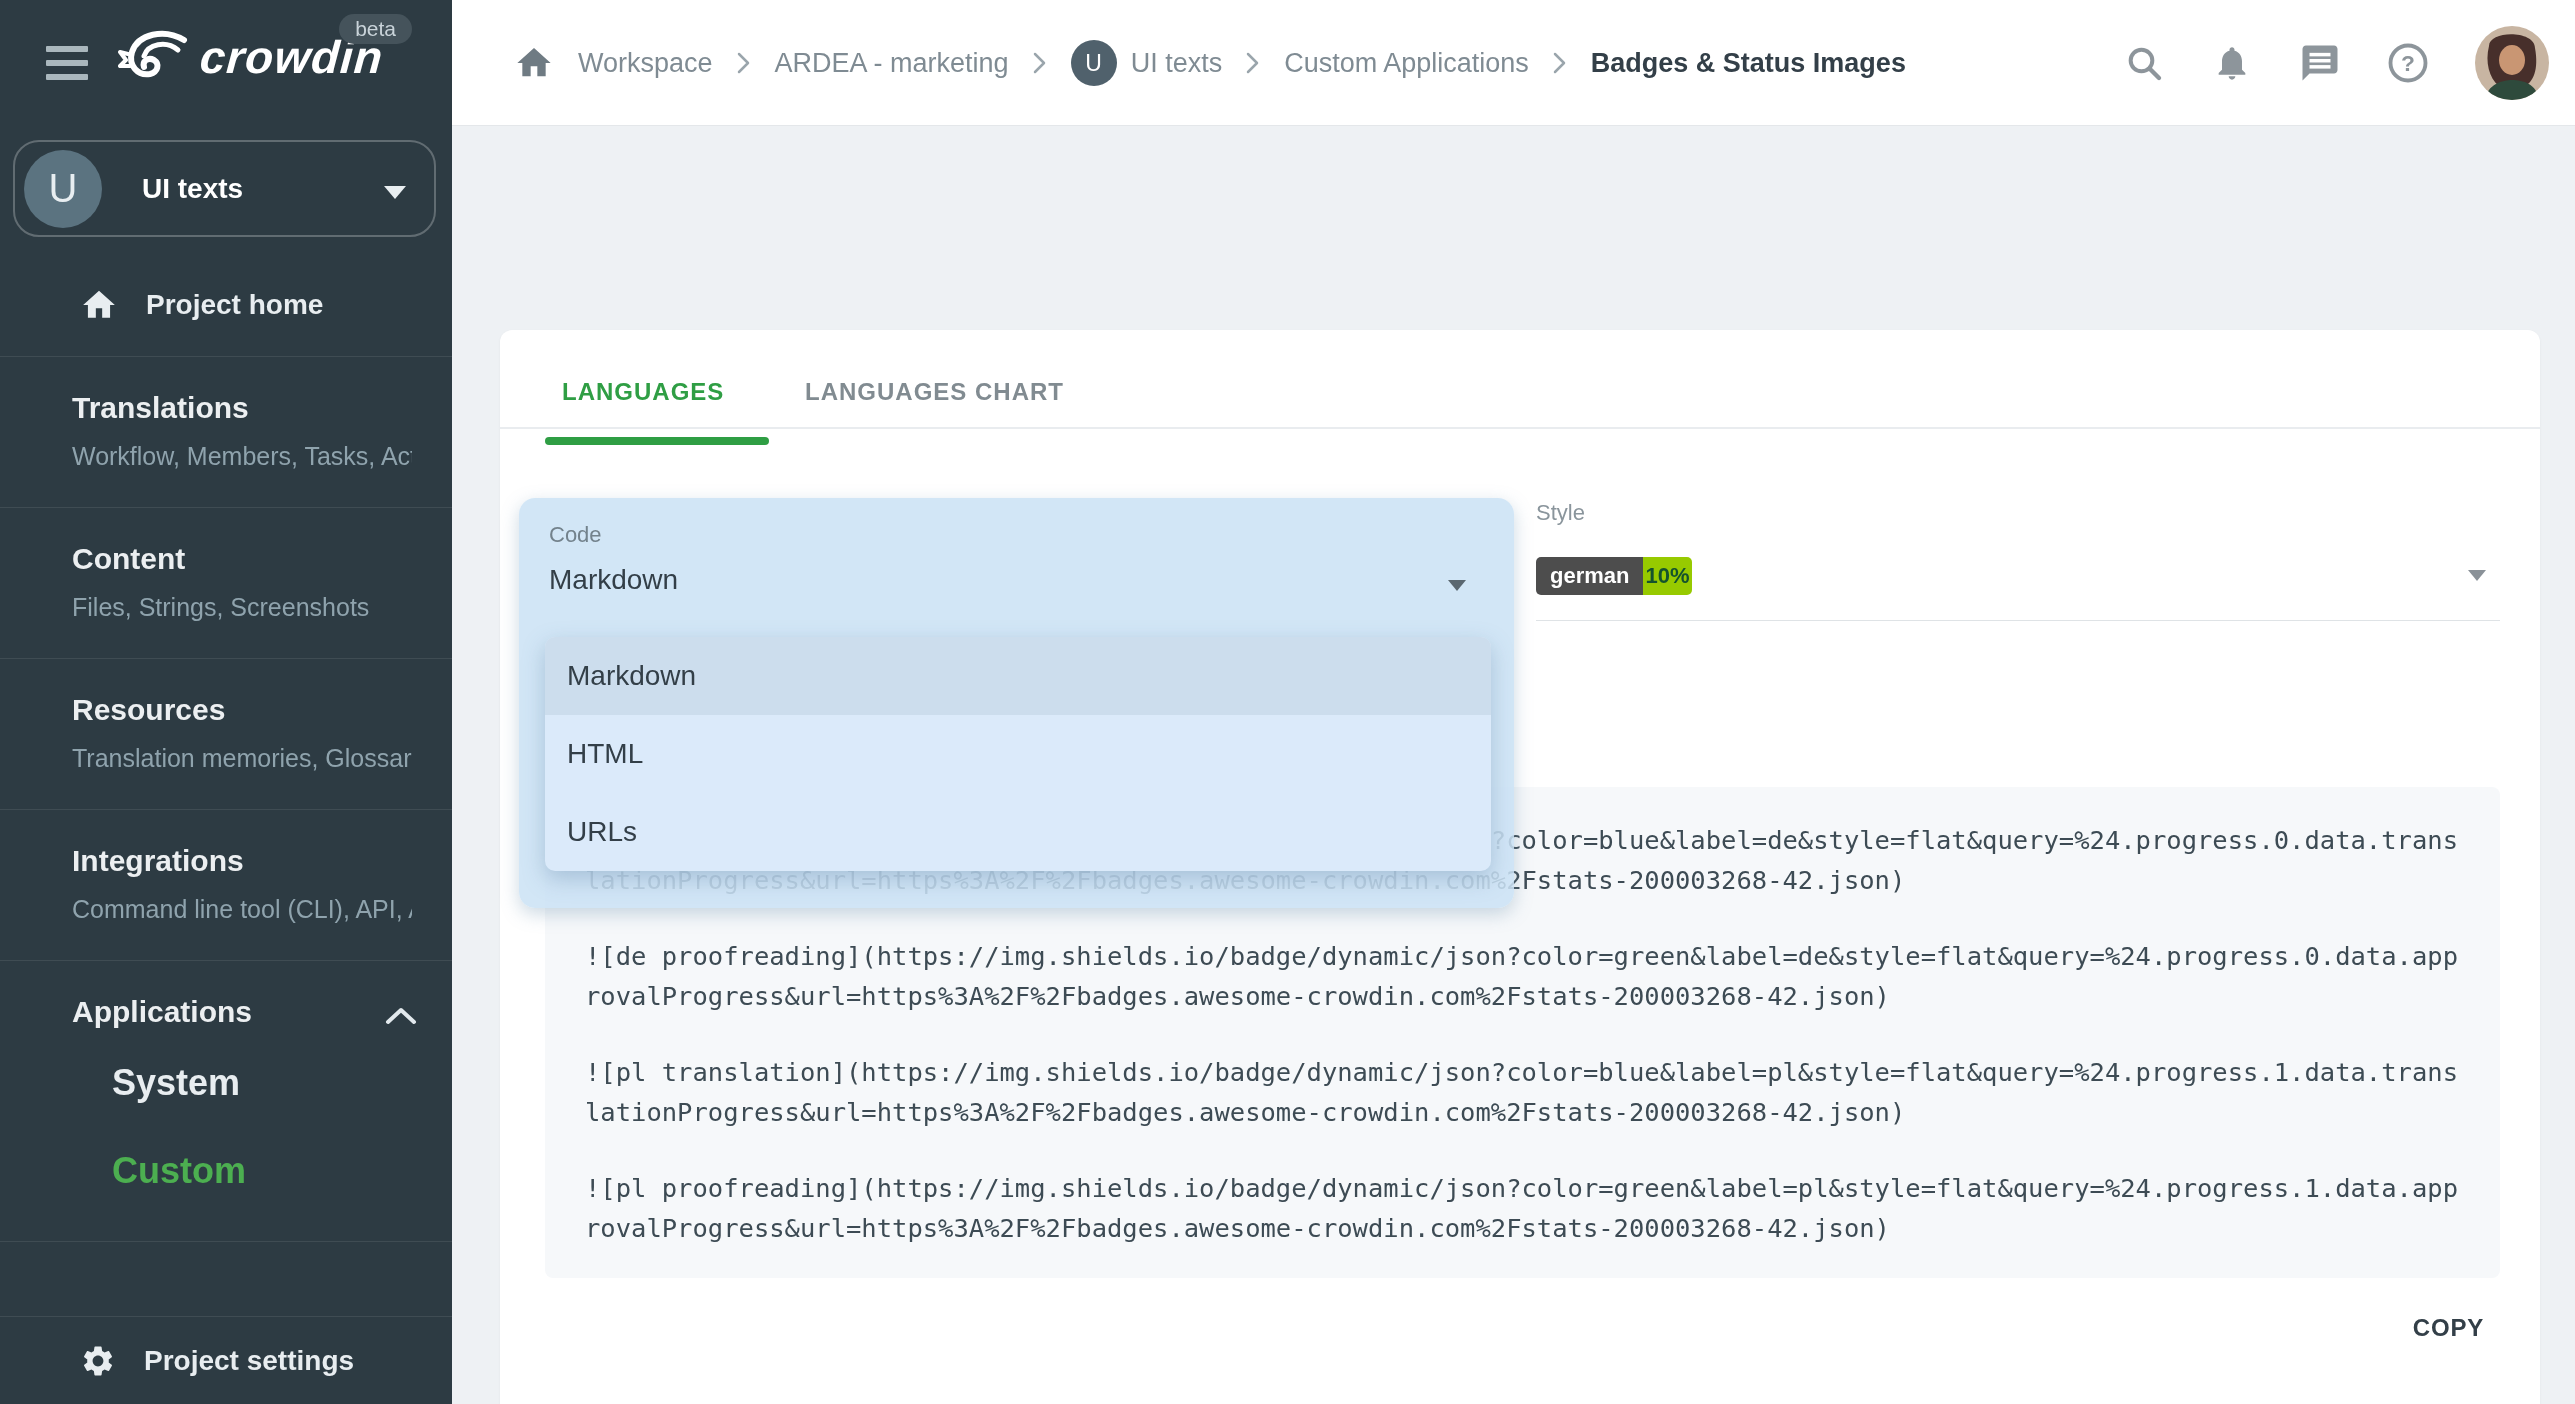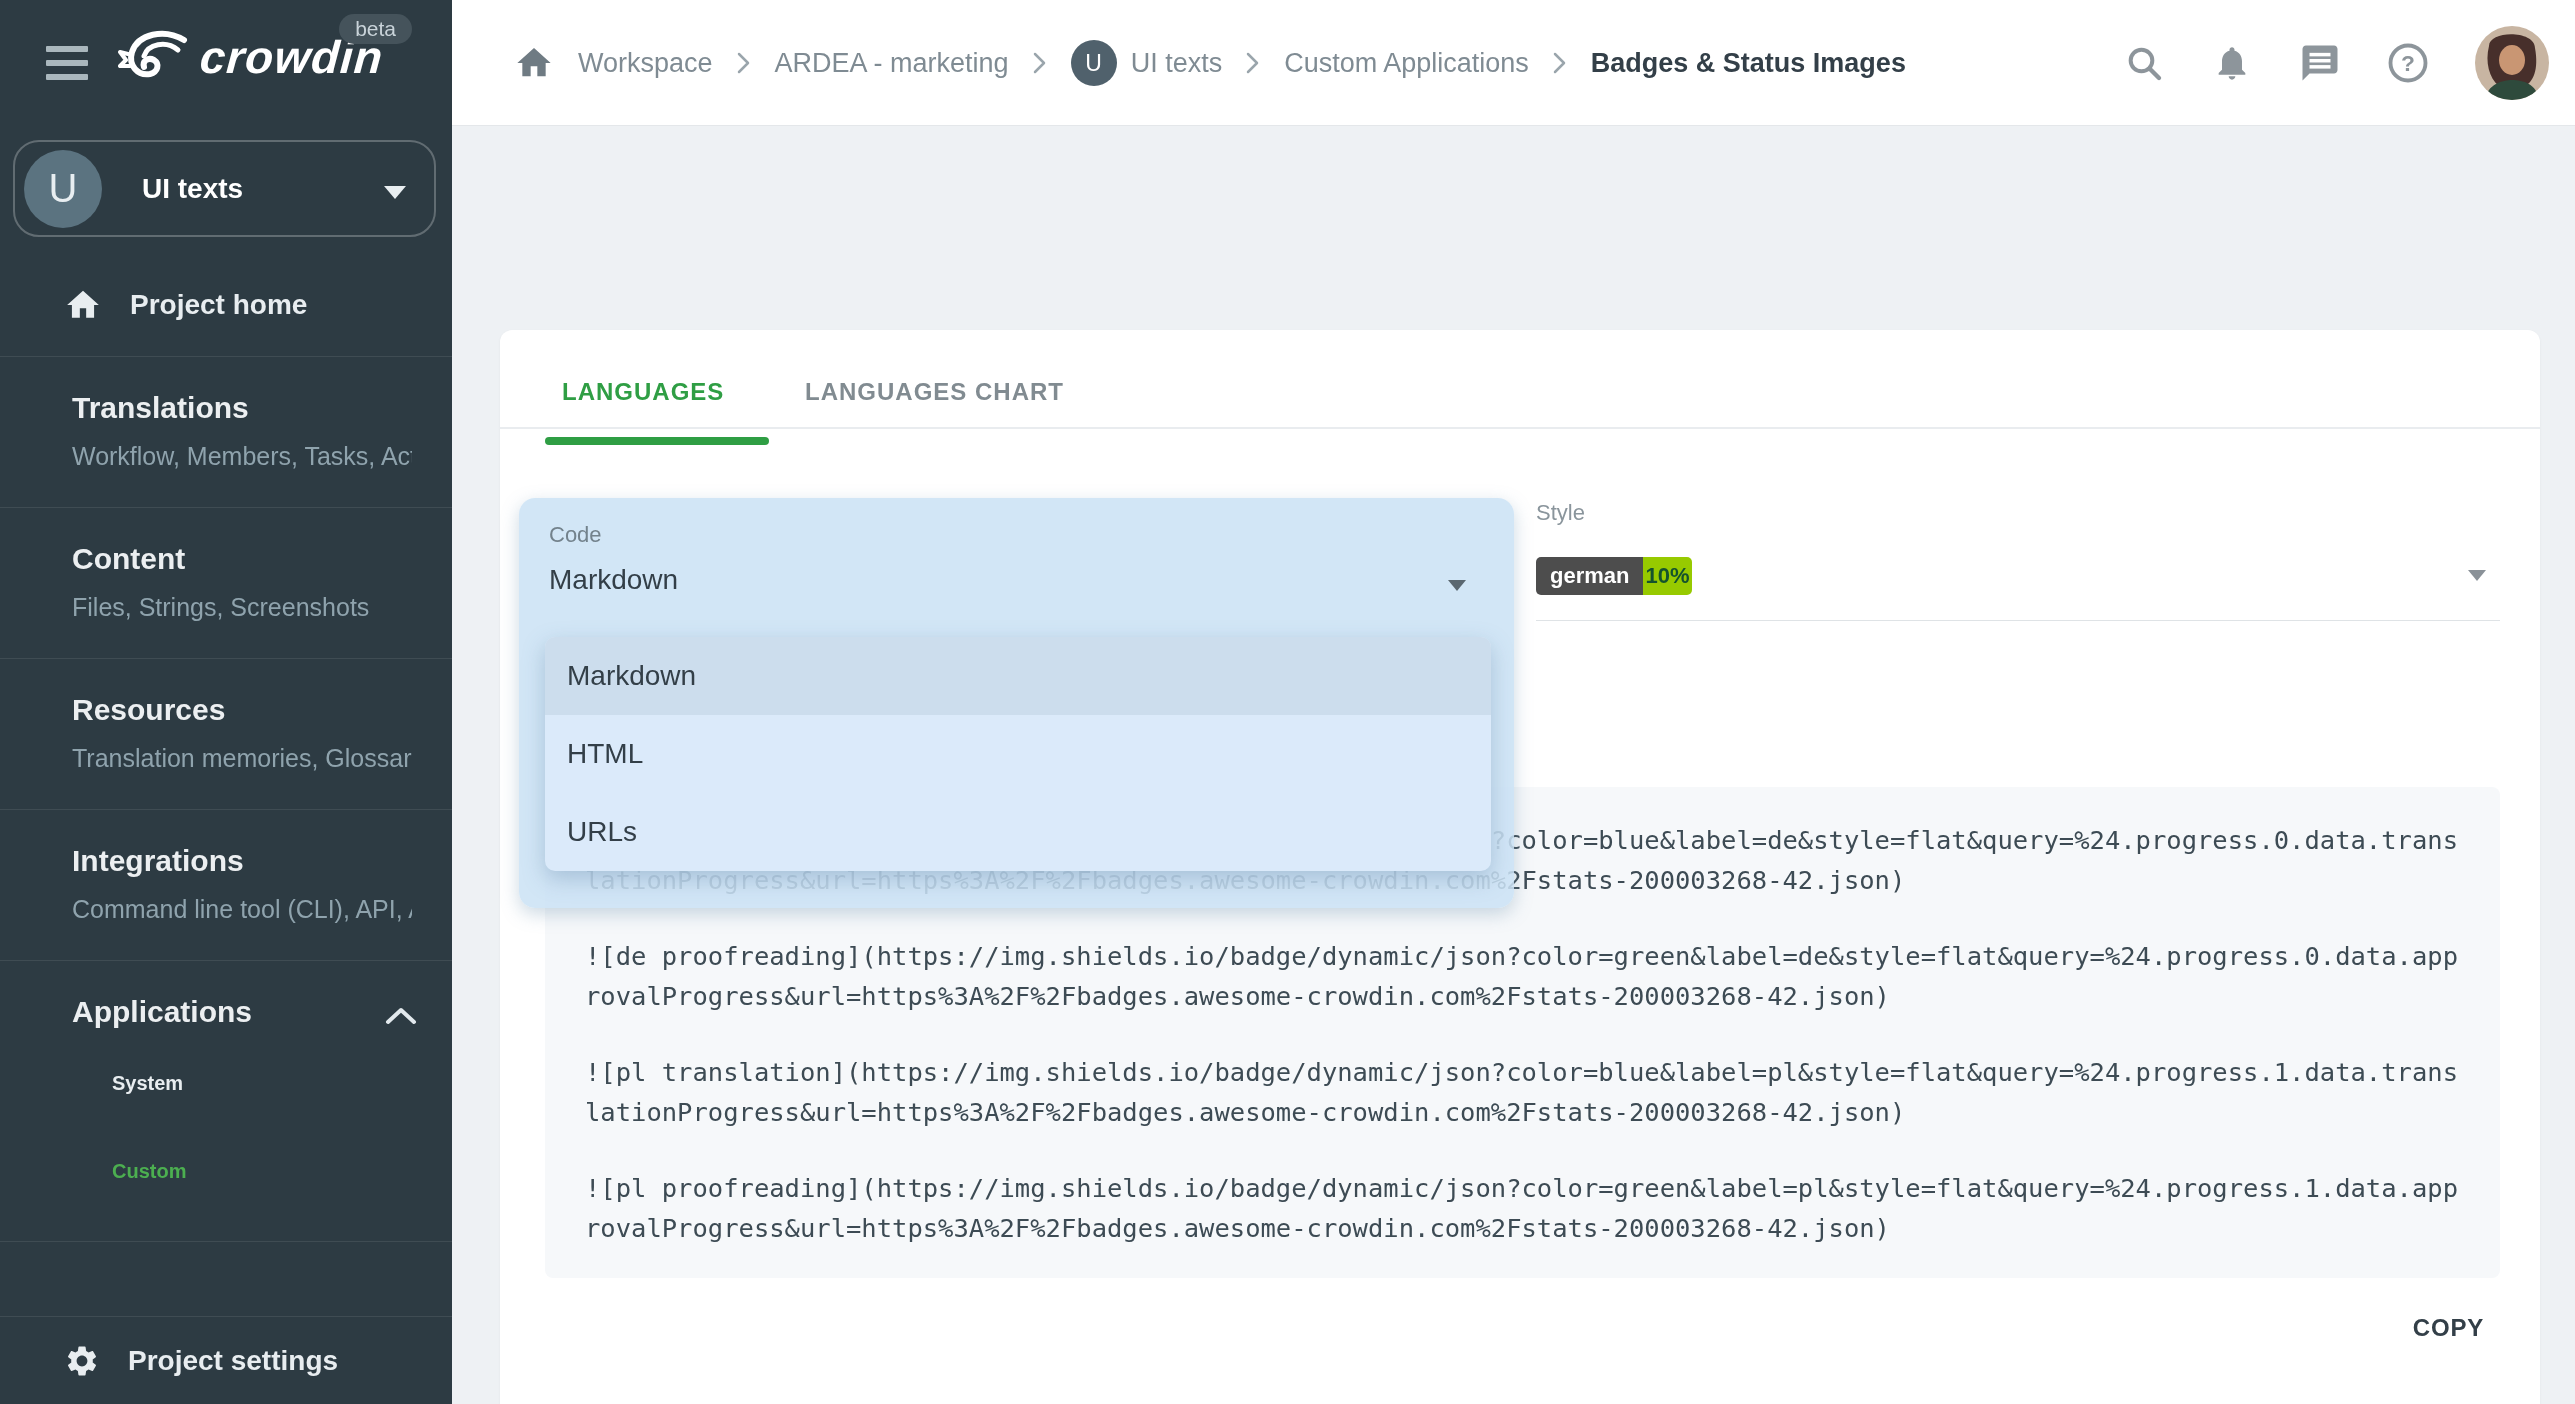--- a/index.html
+++ b/index.html
@@ -14,28 +14,28 @@
   .logo { position:absolute; left:118px; top:26px; display:flex; align-items:center; }
   .logo svg { margin-right:10px; }
   .logo-text { color:#fff; font-size:46px; font-weight:bold; font-style:italic; letter-spacing:1px; transform:skewX(-4deg); }
   .beta-pill { position:absolute; right:40px; top:14px; background:#45535b; color:#c9d3d9; font-size:21px; font-weight:400; padding:3px 16px; border-radius:16px; }
 
   .project-select { flex:none; margin:14px 16px 16px 13px; height:97px; border:2px solid rgba(255,255,255,0.25); border-radius:26px; display:flex; align-items:center; position:relative; cursor:pointer; }
   .proj-avatar { width:78px; height:78px; border-radius:50%; background:#5b7380; color:#e8eef1; display:flex; align-items:center; justify-content:center; font-size:40px; font-weight:400; margin-left:9px; }
   .proj-name { color:#ffffff; font-size:28px; font-weight:700; margin-left:40px; }
   .caret-down-white { position:absolute; right:28px; top:44px; width:0; height:0; border-left:11px solid transparent; border-right:11px solid transparent; border-top:13px solid #e8eef1; }
 
-  .sb-row { flex:none; display:flex; align-items:center; padding-left:64px; color:#e8edf0; }
+  .sb-row { flex:none; display:flex; align-items:center; padding-left:80px; color:#e8edf0; }
   .sb-home { height:104px; border-bottom:1px solid rgba(255,255,255,0.09); }
   .sb-home .label, .sb-settings .label { font-size:28px; font-weight:700; margin-left:28px; }
   .sb-section { flex:none; padding:34px 40px 36px 72px; border-bottom:1px solid rgba(255,255,255,0.09); position:relative; cursor:pointer; }
   .sb-section .title { color:#eceff1; font-size:30px; font-weight:700; }
   .sb-section .subtitle { color:#8fa3ad; font-size:25px; margin-top:17px; white-space:nowrap; overflow:hidden; }
   .apps-chevron { position:absolute; right:34px; top:44px; }
-  .sb-child { padding:0 0 0 112px; height:88px; display:flex; align-items:center; font-size:20px; font-weight:700; color:#e8edf0; cursor:pointer; }
+  .sb-child { padding:0 0 0 112px; height:88px; display:flex; align-items:center; font-size:36px; font-weight:700; color:#e8edf0; cursor:pointer; }
   .sb-child.active { color:#4caf50; }
   .apps-block { border-bottom:1px solid rgba(255,255,255,0.09); padding-bottom:26px; }
   .sb-spacer { flex:1; }
   .sb-settings { height:88px; border-top:1px solid rgba(255,255,255,0.09); cursor:pointer; }
 
   
   .header { position:absolute; left:452px; top:0; width:2123px; height:126px; background:#ffffff; border-bottom:1px solid #e4e7ea; z-index:10; }
   .breadcrumbs { position:absolute; left:62px; top:0; height:126px; display:flex; align-items:center; gap:24px; }
   .crumb { color:#7f8b93; font-size:27px; cursor:pointer; white-space:nowrap; }
   .crumb.current { color:#333f48; font-weight:700; cursor:default; }

